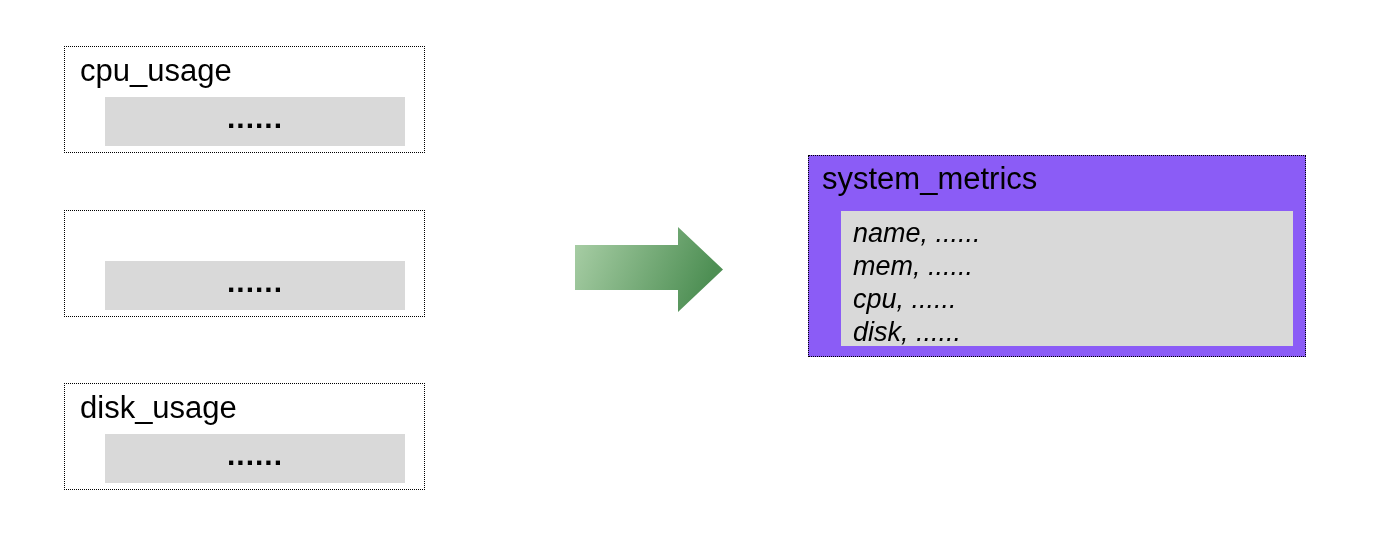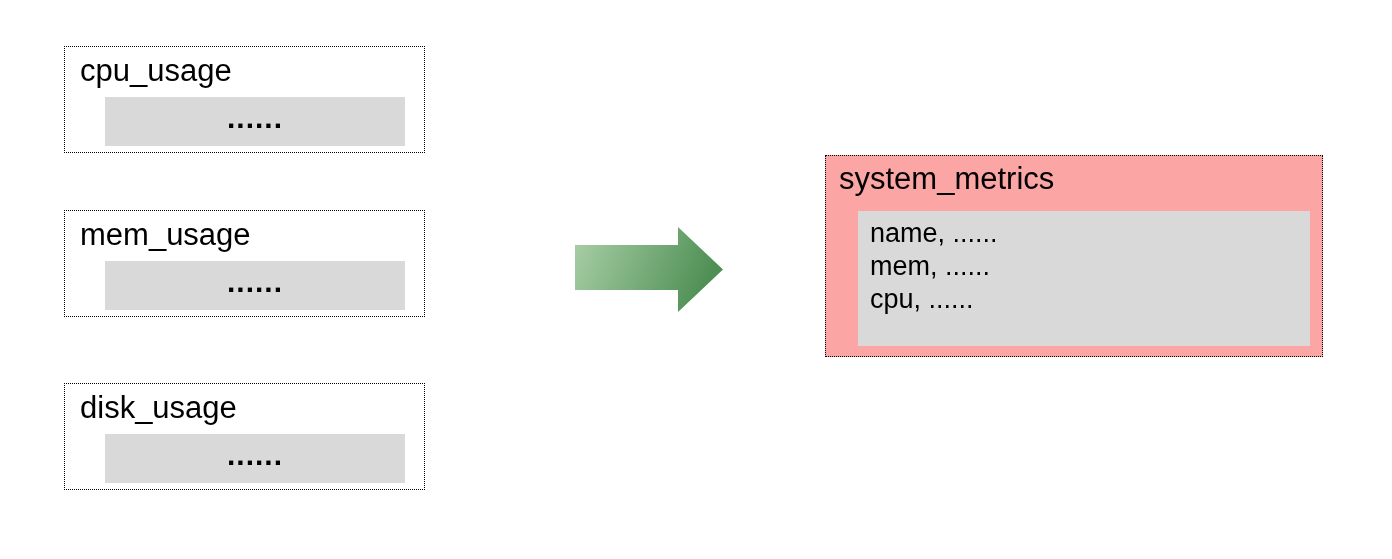--- a/index.html
+++ b/index.html
@@ -53,39 +53,40 @@
   
   .arrow-wrap {
     position: absolute;
     left: 575px; top: 227px;
     width: 148px; height: 85px;
   }
 
   
   .res-box {
     position: absolute;
-    left: 825px; top: 155px;
+    left: 808px; top: 155px;
     width: 498px; height: 202px;
     border: 1.5px dotted #000000;
-    background: #fca5a5;
+    background: #8b5cf6;
   }
   .res-title {
     position: absolute;
     left: 13px; top: 5px;
     font-size: 31px;
     line-height: 36px;
     color: #000000;
     white-space: nowrap;
   }
   .res-body {
     position: absolute;
     left: 32px; top: 55px;
     width: 452px; height: 135px;
     background: #d9d9d9;
     padding: 6px 0 0 12px;
+    font-style: italic;
   }
   .res-row {
     font-size: 27px;
     line-height: 33px;
     color: #000000;
     white-space: nowrap;
   }
 </style>
 </head>
 <body>
@@ -93,21 +94,20 @@
 <div class="canvas">
 
   <div class="src-box pos-0">
     <div class="src-title">cpu_usage</div>
     <div class="src-bar">
       <span class="dots">......</span>
     </div>
   </div>
 
   <div class="src-box pos-1">
-    <div class="src-title">mem_usage</div>
     <div class="src-bar">
       <span class="dots">......</span>
     </div>
   </div>
 
   <div class="src-box pos-2">
     <div class="src-title">disk_usage</div>
     <div class="src-bar">
       <span class="dots">......</span>
     </div>
@@ -124,16 +124,17 @@
       <path d="M0,18 L103,18 L103,0 L148,42.5 L103,85 L103,63 L0,63 Z" fill="url(#arrowGrad)"></path>
     </svg>
   </div>
 
   <div class="res-box">
     <div class="res-title">system_metrics</div>
     <div class="res-body">
       <div class="res-row">name, ......</div>
       <div class="res-row">mem, ......</div>
       <div class="res-row">cpu, ......</div>
+      <div class="res-row">disk, ......</div>
     </div>
   </div>
 
 </div>
 
 </body></html>

